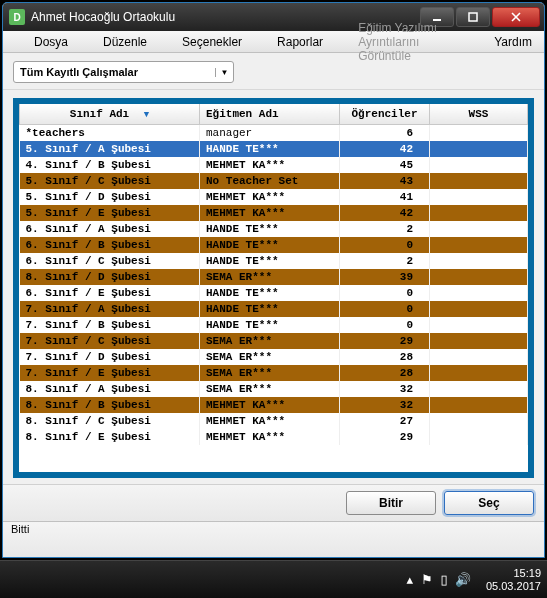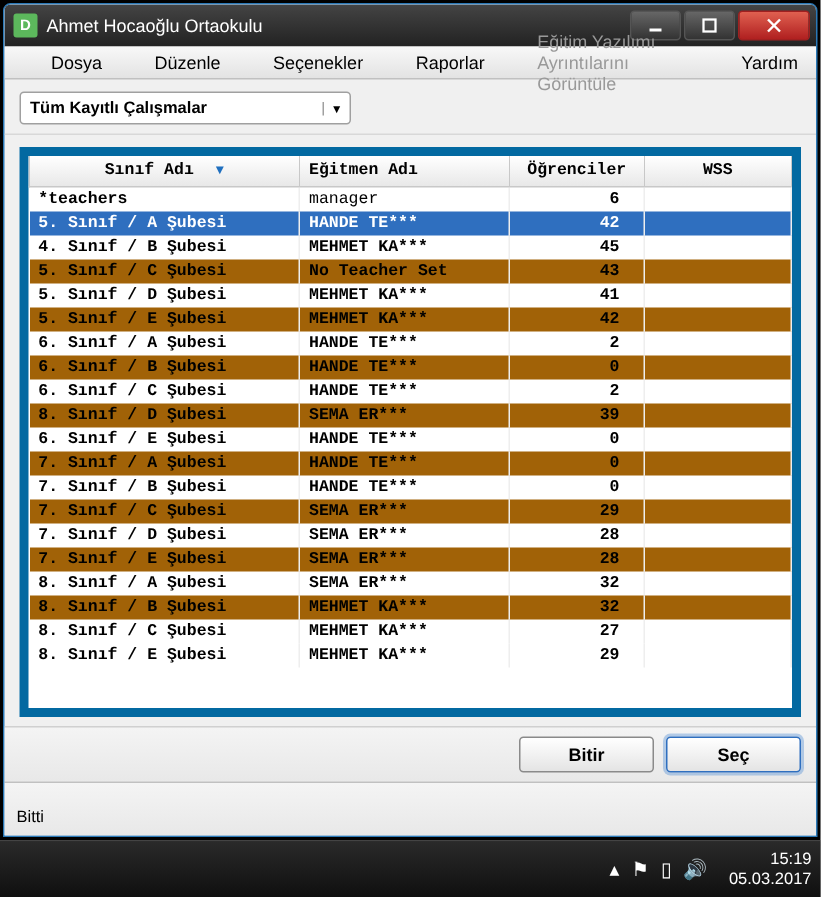--- a/index.html
+++ b/index.html
@@ -138,21 +138,21 @@
   }
   .btn.primary {
     border-color:#2f6fbf;
     box-shadow: 0 0 0 2px rgba(60,130,210,.35);
   }
   .statusbar {
     height:36px;
     border-top:1px solid #c0c0c0;
     background:linear-gradient(#f4f4f4,#e8e8e8);
     font-size:11px;
-    padding:17px 8px;
+    padding:1px 8px;
   }
 
   
   .taskbar{
     position:absolute; bottom:0; left:0; width:100%;
     height:38px;
     background:linear-gradient(#2a2a2a,#0f0f0f);
     border-top:1px solid #444;
     display:flex; align-items:center; justify-content:flex-end;
     color:#fff; font-size:11px; padding:0 6px;

